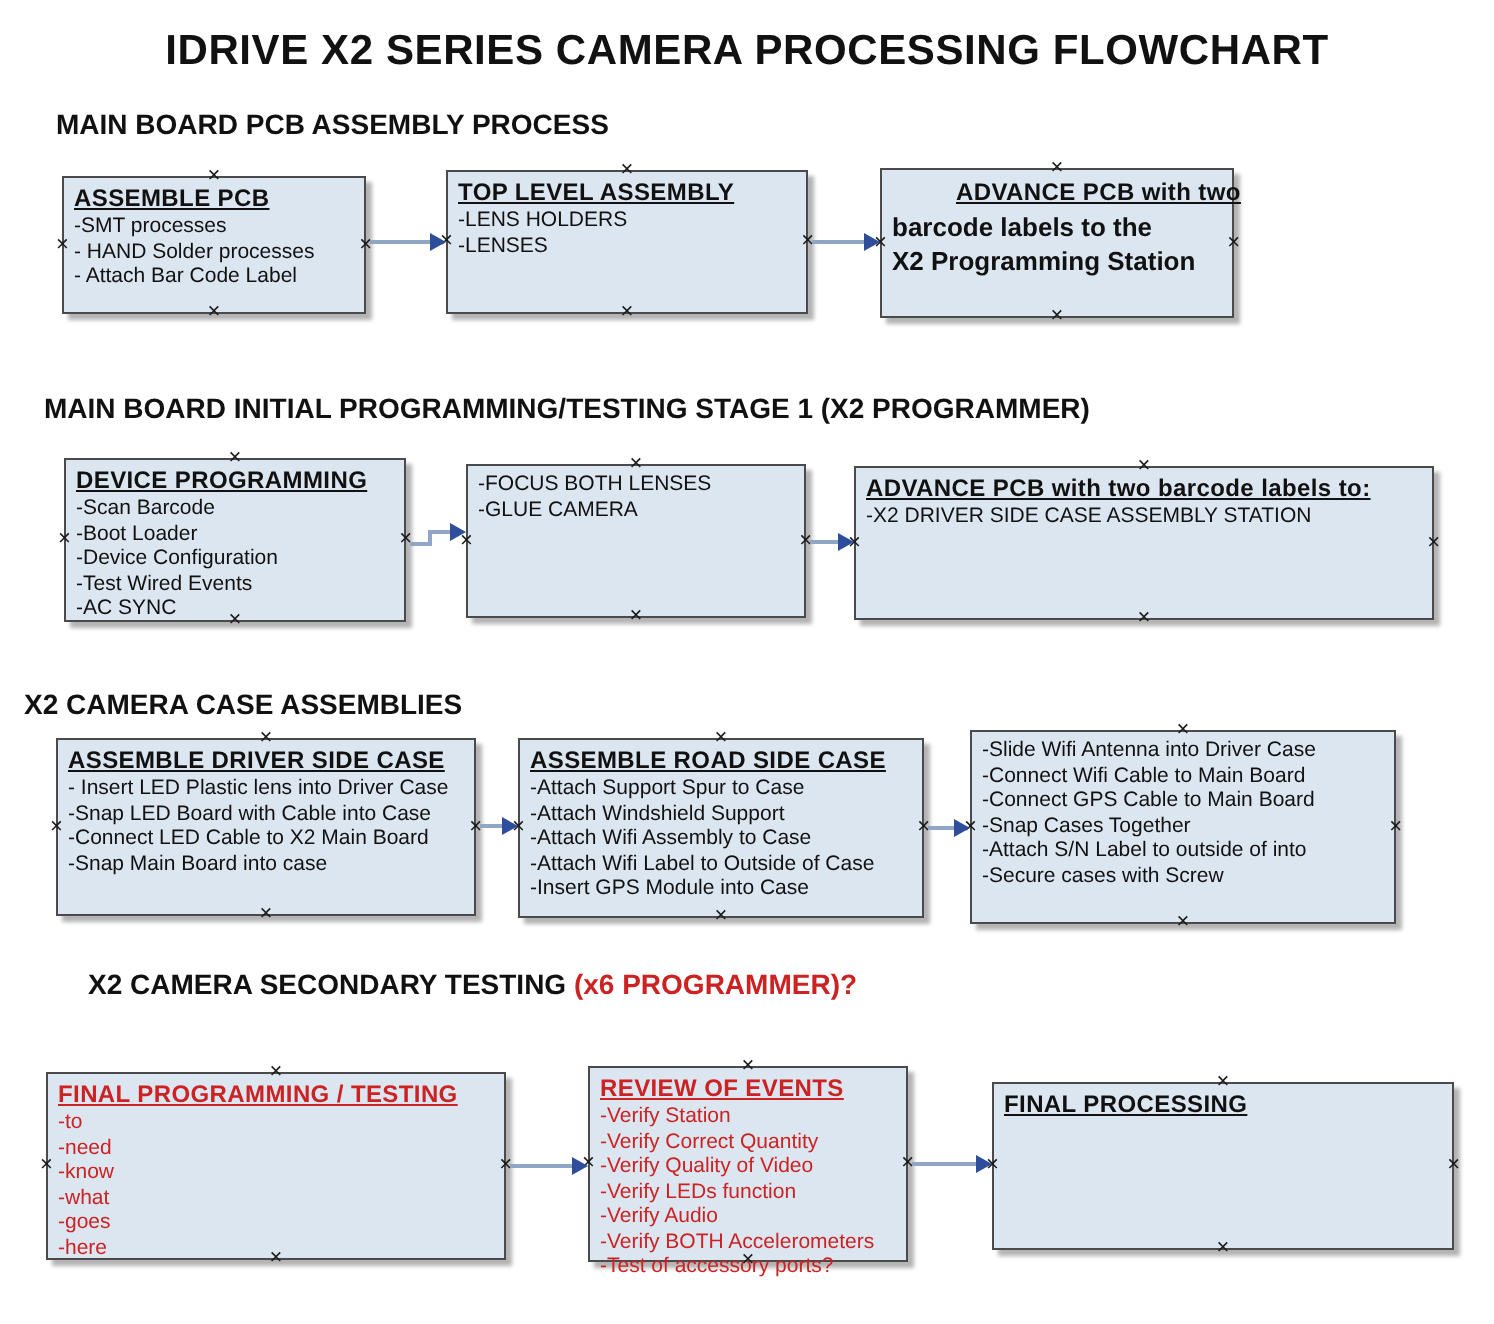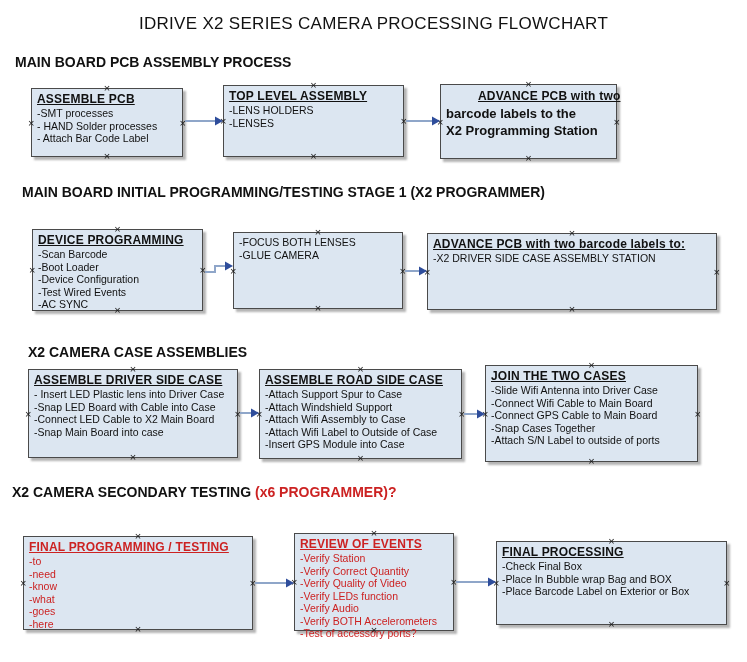--- a/index.html
+++ b/index.html
@@ -2,26 +2,26 @@
 <html><head>
 <meta charset="utf-8">
 <style>
   html,body{margin:0;padding:0;background:#ffffff;}
   #canvas{
     position:relative;width:747px;height:662px;background:#ffffff;overflow:hidden;
     font-family:"Liberation Sans", sans-serif;color:#111;
     --fill:#dce6f1; --border:#4a4a4a; --red:#cc2222; --aline:#8fa6c9; --ahead:#2e4d9b;
   }
   .main-title{position:absolute;left:0;right:0;top:14px;text-align:center;
-    font-weight:normal;font-size:17px;letter-spacing:.3px;color:#111;}
+    font-weight:bold;font-size:21px;letter-spacing:.3px;color:#111;}
   .heading{position:absolute;font-weight:bold;font-size:14px;white-space:nowrap;color:#111;}
-  .h1{left:15px;top:54px}
-  .h2{left:22px;top:184px}
-  .h3{left:28px;top:344px}
-  .h4{left:12px;top:484px}
+  .h1{left:28px;top:54px}
+  .h2{left:22px;top:196px}
+  .h3{left:12px;top:344px}
+  .h4{left:44px;top:484px}
   .accent{color:var(--red);}
   .box{position:absolute;background:var(--fill);border:1.5px solid var(--border);
     box-shadow:3px 3px 2px #b4b4b4;box-sizing:border-box;padding:3px 5px 2px 5px;}
   .box-title{font-weight:bold;font-size:12px;line-height:15px;white-space:nowrap;letter-spacing:.2px;text-decoration:underline;}
   .line{font-size:10.5px;line-height:12.5px;white-space:nowrap;}
   .box.boldlines .line{font-weight:bold;font-size:13px;line-height:17px;}
   .box.boldlines .box-title{line-height:17px;margin-left:32px;}
   .box.red .box-title,.box.red .line{color:var(--red);}
   .bA{left:31px;top:88px;width:152px;height:69px}
   .bB{left:223px;top:85px;width:181px;height:72px}
@@ -148,27 +148,27 @@
         <div class="line">-Attach Wifi Assembly to Case</div>
         <div class="line">-Attach Wifi Label to Outside of Case</div>
         <div class="line">-Insert GPS Module into Case</div>
       </div>
   <span class="handle h-t">×</span>
       <span class="handle h-b">×</span>
       <span class="handle h-l">×</span>
       <span class="handle h-r">×</span>
     </div>
   <div class="box bI">
-    <div class="box-title">JOIN THE TWO CASES</div>
     <div class="box-items">
         <div class="line">-Slide Wifi Antenna into Driver Case</div>
         <div class="line">-Connect Wifi Cable to Main Board</div>
         <div class="line">-Connect GPS Cable to Main Board</div>
         <div class="line">-Snap Cases Together</div>
-        <div class="line">-Attach S/N Label to outside of ports</div>
+        <div class="line">-Attach S/N Label to outside of into</div>
+        <div class="line">-Secure cases with Screw</div>
       </div>
   <span class="handle h-t">×</span>
       <span class="handle h-b">×</span>
       <span class="handle h-l">×</span>
       <span class="handle h-r">×</span>
     </div>
 
   <div class="heading h4"><span>X2 CAMERA SECONDARY TESTING </span><span class="accent"> (x6 PROGRAMMER)?</span></div>
 
   <div class="box bJ red">
@@ -197,25 +197,20 @@
         <div class="line">-Verify BOTH Accelerometers</div>
         <div class="line">-Test of accessory ports?</div>
       </div>
   <span class="handle h-t">×</span>
       <span class="handle h-b">×</span>
       <span class="handle h-l">×</span>
       <span class="handle h-r">×</span>
     </div>
   <div class="box bL">
     <div class="box-title">FINAL PROCESSING</div>
-    <div class="box-items">
-        <div class="line">-Check Final Box</div>
-        <div class="line">-Place In Bubble wrap Bag and BOX</div>
-        <div class="line">-Place Barcode Label on Exterior or Box</div>
-      </div>
   <span class="handle h-t">×</span>
       <span class="handle h-b">×</span>
       <span class="handle h-l">×</span>
       <span class="handle h-r">×</span>
     </div>
 
   <svg class="arrows" width="747" height="662" viewBox="0 0 747 662">
     <g>
       <line x1="185" y1="121" x2="215" y2="121"></line>
       <path d="M215,116.5 L223,121 L215,125.5 Z"></path>

